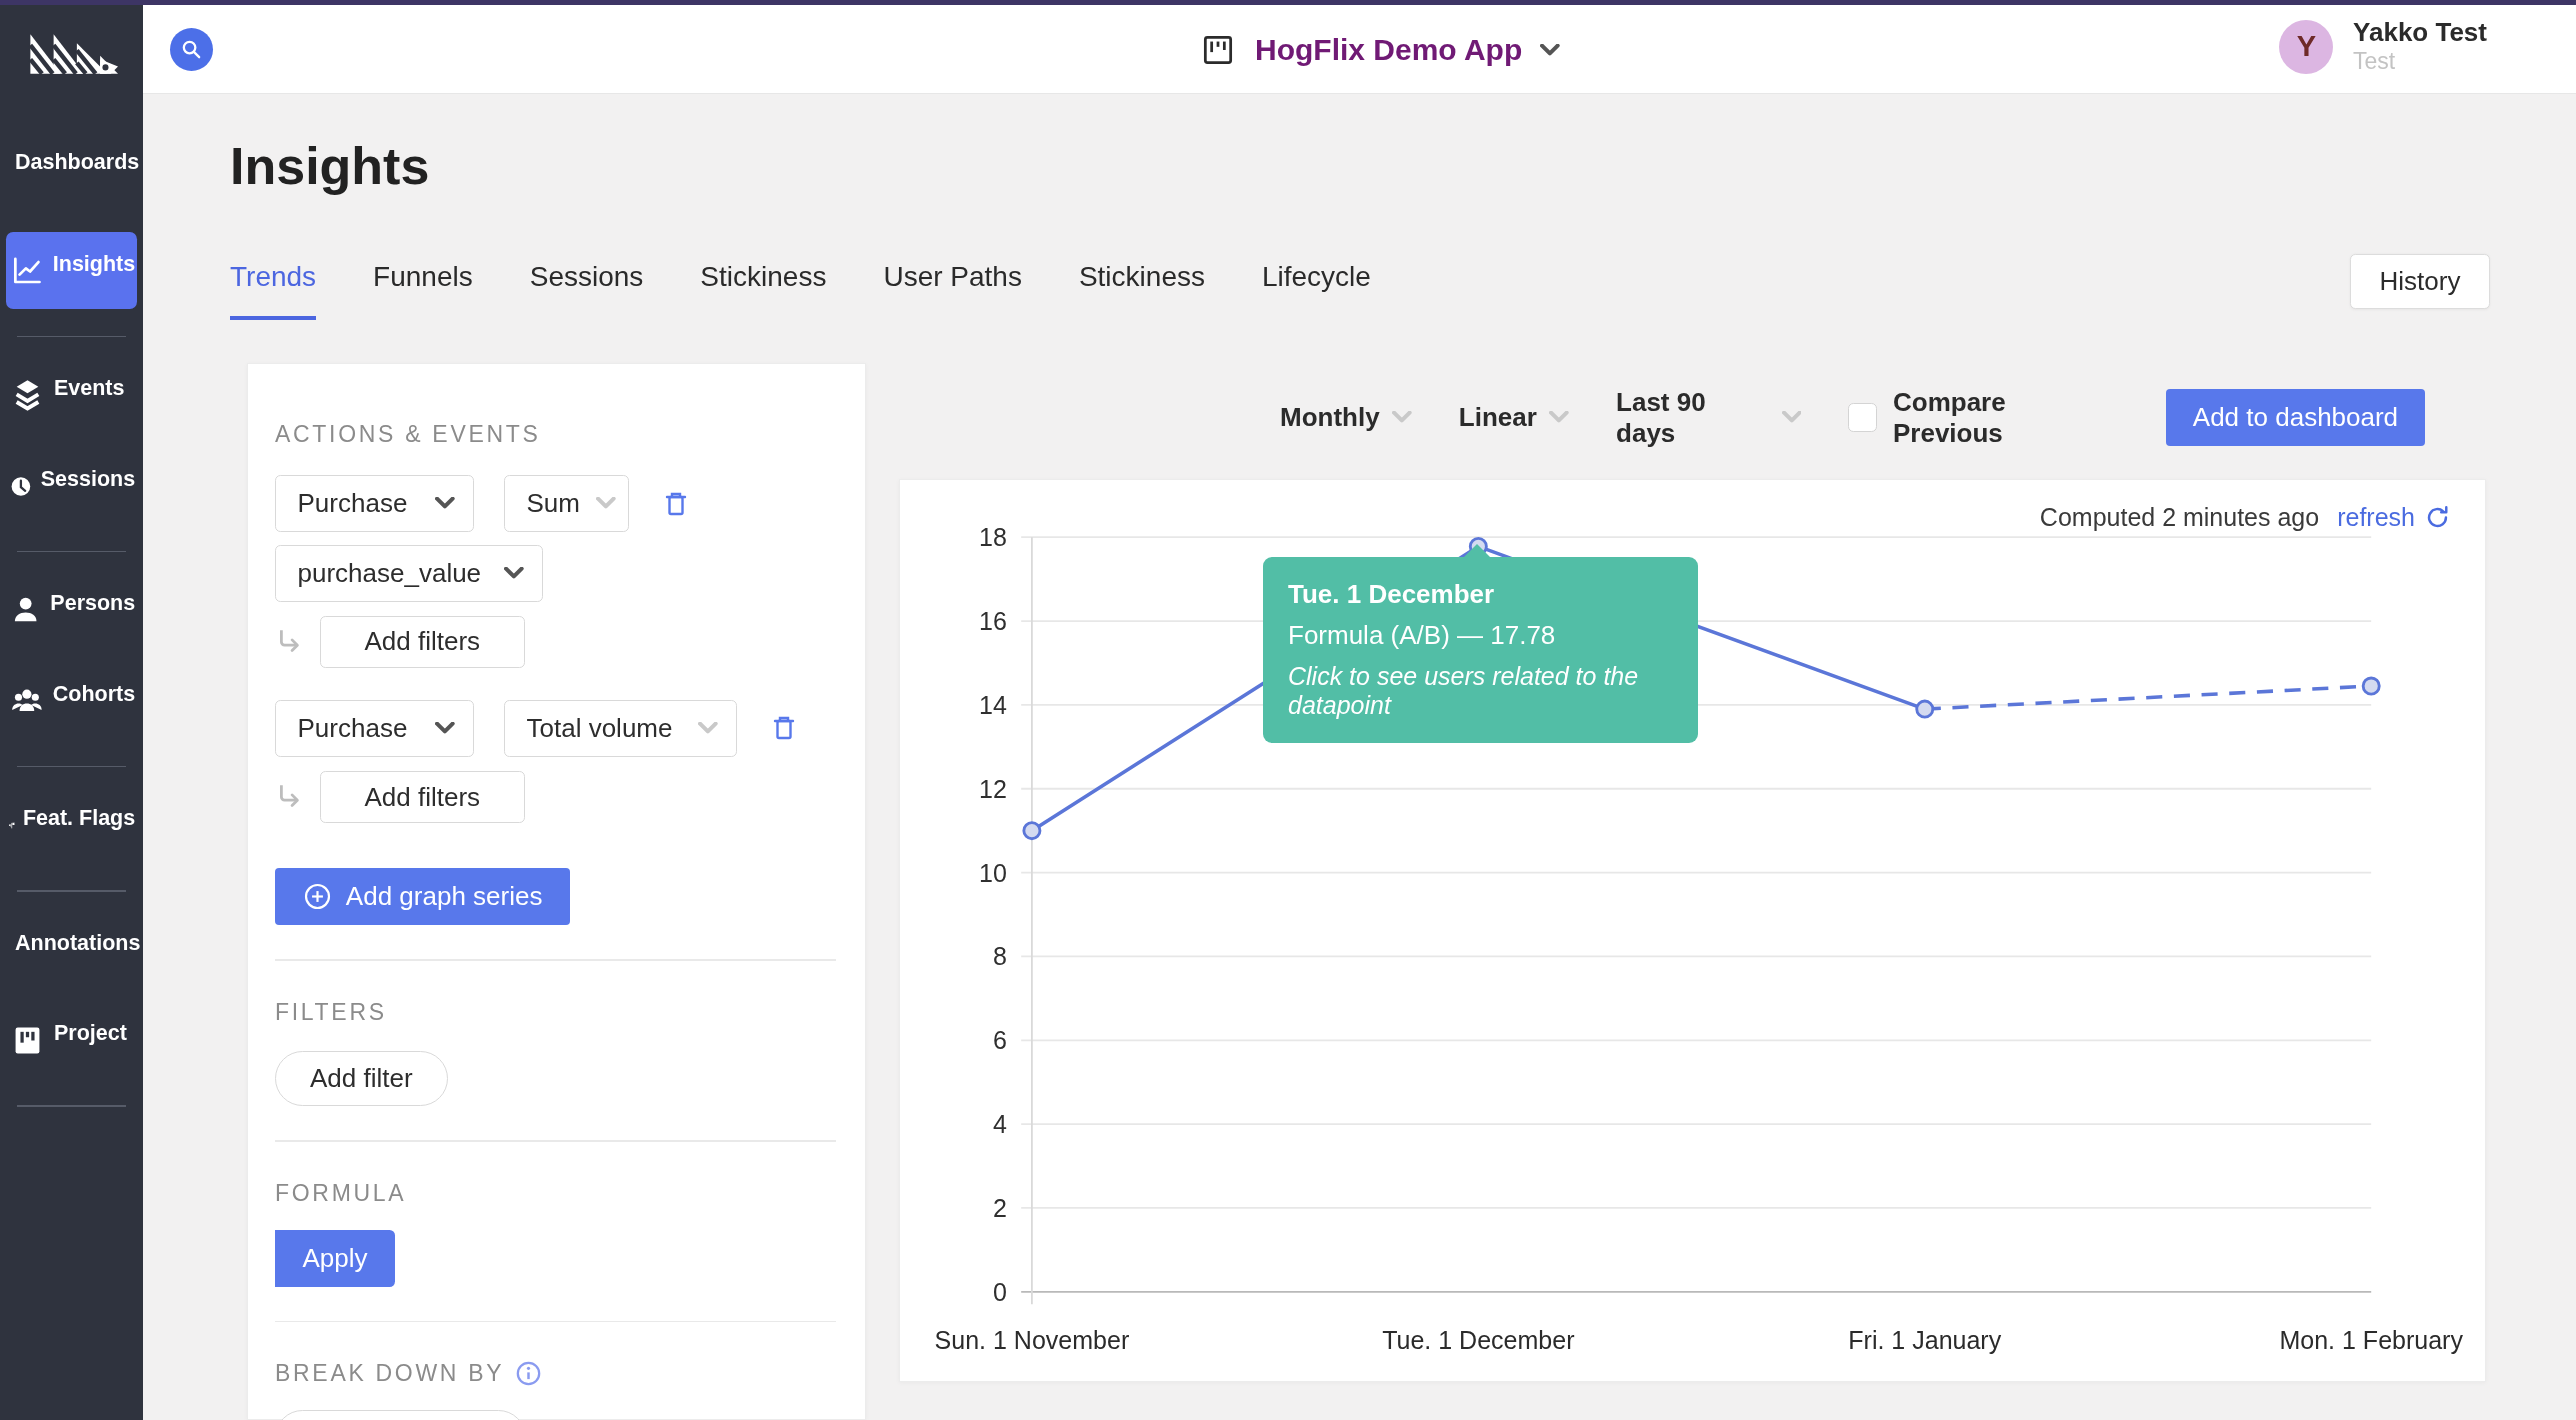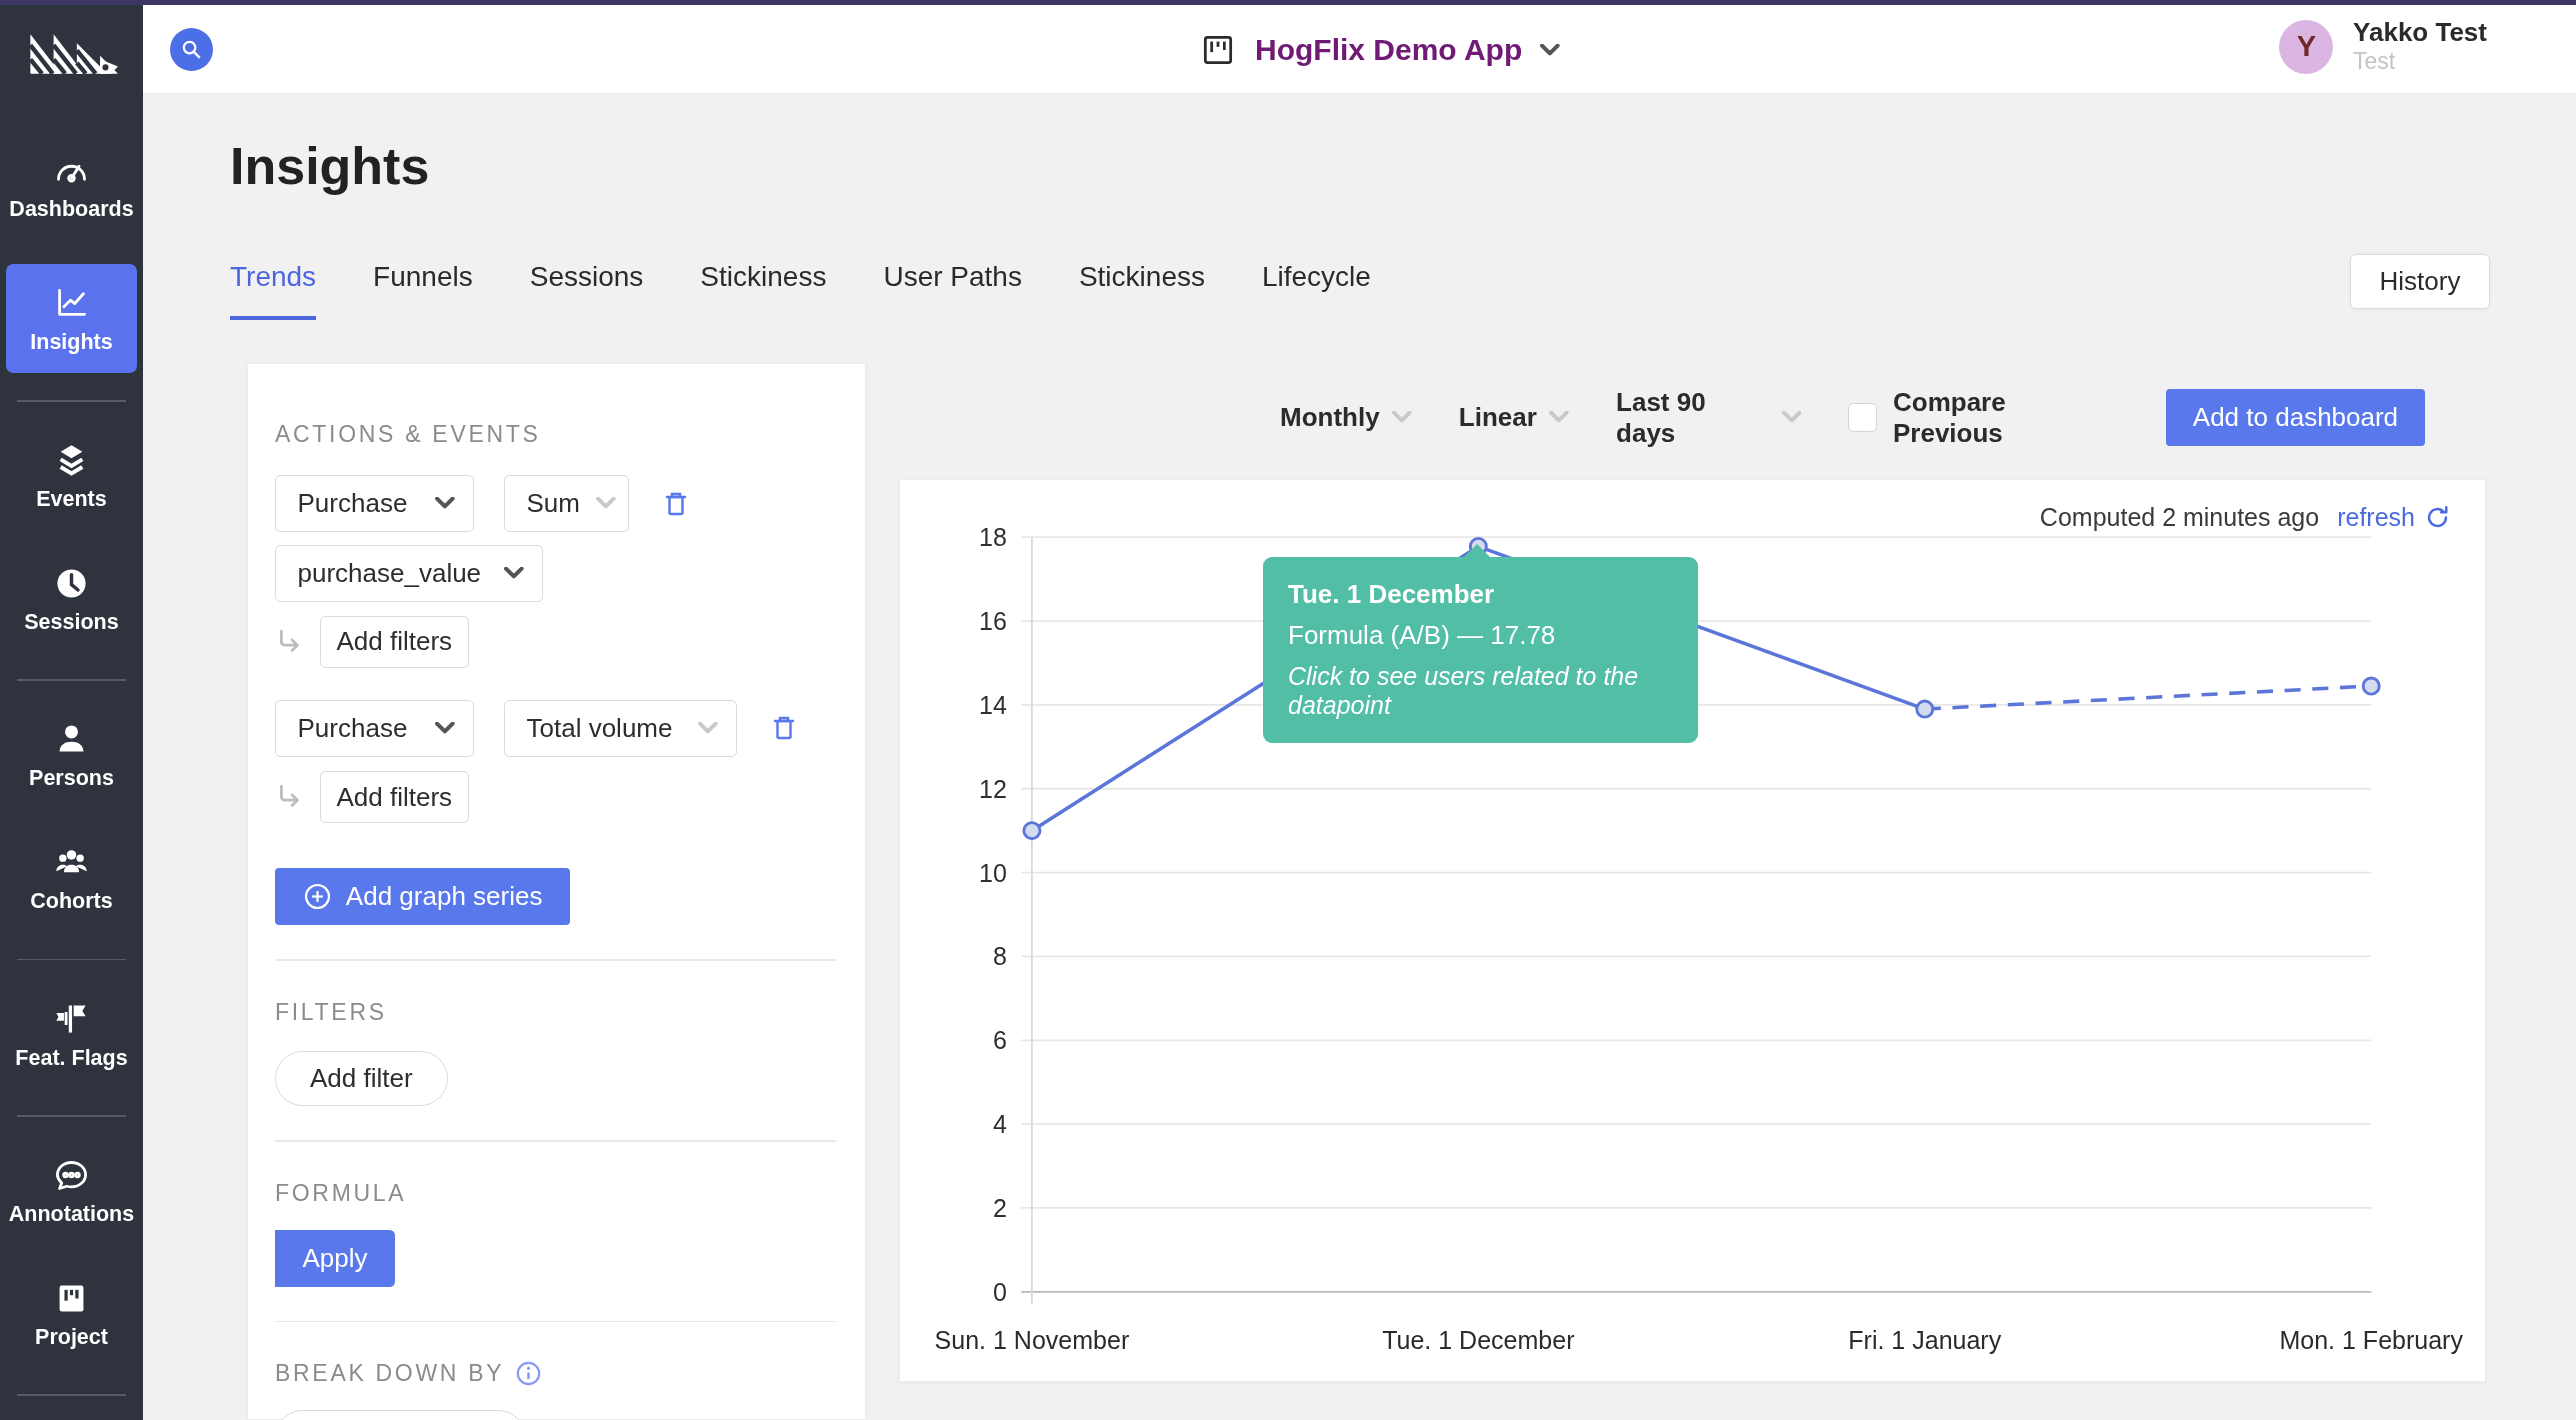--- a/index.html
+++ b/index.html
@@ -17,21 +17,21 @@
   .userbox{position:absolute;right:89px;top:12.5px;display:flex;align-items:center;gap:19.7px;cursor:pointer;}
   .avatar{width:54px;height:54px;border-radius:50%;background:#dcb6e2;display:flex;align-items:center;
           justify-content:center;font-size:29px;font-weight:700;color:#6e2a28;}
   .uname{font-size:26px;font-weight:700;color:#2b2b2b;line-height:1.15;}
   .uorg{font-size:23px;color:#c3c3c3;line-height:1.2;}
   
   .sidebar{position:absolute;left:0;top:5.4px;width:143px;height:1415px;background:#2f333e;z-index:5;}
   .logo{height:89px;display:flex;align-items:center;justify-content:center;}
   .nav{display:flex;flex-direction:column;align-items:center;padding-top:47px;}
   .nav-item{width:131px;border-radius:7.2px;padding:9px 1.8px 10.7px;margin-bottom:32px;
-            display:flex;flex-direction:column;align-items:center;gap:7.2px;cursor:pointer;}
+            display:flex;flex-direction:row;align-items:flex-start;gap:7.2px;cursor:pointer;}
   .nav-item .lbl{font-size:21.5px;font-weight:600;color:#fff;white-space:nowrap;}
   .nav-item.selected{background:#5a72ee;padding:19.7px 1.8px 18px;margin-bottom:25px;}
   .nav-div{width:109px;height:1.8px;background:#565b68;margin:1.8px 0 30px;}
   .nicon{width:39px;height:39px;}
   
   .page-title{position:absolute;left:230px;top:136px;font-size:52px;font-weight:700;color:#222;}
   .tabs{position:absolute;left:230px;top:261px;display:flex;gap:57px;}
   .tab{font-size:28px;color:#2a2a2a;padding-bottom:27px;cursor:pointer;position:relative;}
   .tab.active{color:#4c66e0;font-weight:400;}
   .tab.active::after{content:"";position:absolute;left:0;bottom:0;width:100%;height:4.5px;background:#4c66e0;}
@@ -46,21 +46,21 @@
   .sel-btn{height:57px;border:0.9px solid #d9d9d9;border-radius:5.4px;background:#fff;display:flex;
            align-items:center;justify-content:space-between;padding:0 18px 0 21.5px;font-size:26px;
            color:#2d2d2d;cursor:pointer;gap:16px;}
   .chev{width:19.7px;height:12.5px;flex:0 0 auto;}
   .chev path{fill:none;stroke:currentColor;stroke-width:2.6;stroke-linecap:round;stroke-linejoin:round;}
   .chev.dark{color:#555;}
   .chev.lite{color:#c9c9c9;}
   .iconbtn{background:none;border:none;padding:0;cursor:pointer;display:flex;align-items:center;}
   .addfilters-row{display:flex;align-items:center;gap:12.5px;margin-top:14.3px;}
   .ghost-btn{height:52px;border:0.9px solid #d9d9d9;border-radius:5.4px;background:#fff;font-size:26px;
-             color:#2d2d2d;padding:0 16px;display:flex;align-items:center;cursor:pointer;}
+             color:#2d2d2d;padding:0 44px;display:flex;align-items:center;cursor:pointer;}
   .primary-btn{background:#5878eb;color:#fff;border:none;border-radius:4px;font-size:26px;
                display:flex;align-items:center;justify-content:center;gap:14.3px;cursor:pointer;}
   .hdivider{height:1.8px;background:#e9e9e9;margin:34px 0 0;}
   .pill-btn{height:55px;border:0.9px solid #d9d9d9;border-radius:28px;background:#fff;font-size:26px;
             color:#2d2d2d;padding:0 34px;display:inline-flex;align-items:center;cursor:pointer;}
   .formula-row{display:flex;margin-top:23px;}
   .formula-input{position:relative;width:417px;height:57px;border:1.8px solid #bcc8f2;border-radius:5.4px 0 0 5.4px;
                  background:#fff;display:flex;align-items:center;padding:0 54px 0 19.7px;box-shadow:0 0 0 2.7px rgba(120,146,240,.15);}
   .formula-input .val{font-size:26px;color:#2d2d2d;}
   .caret{display:inline-block;width:1.8px;height:32px;background:#222;margin-left:1.8px;vertical-align:middle;}

